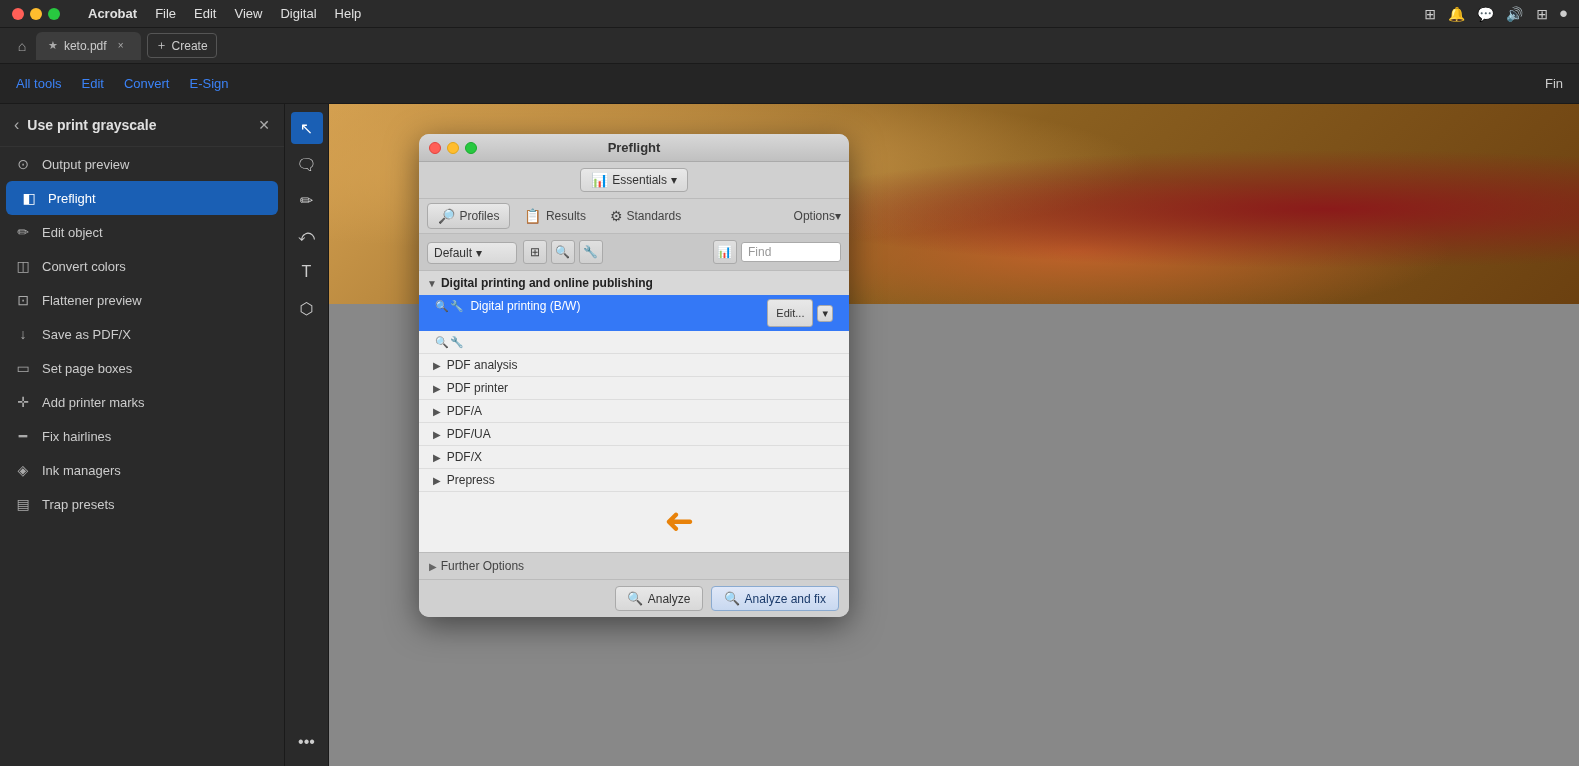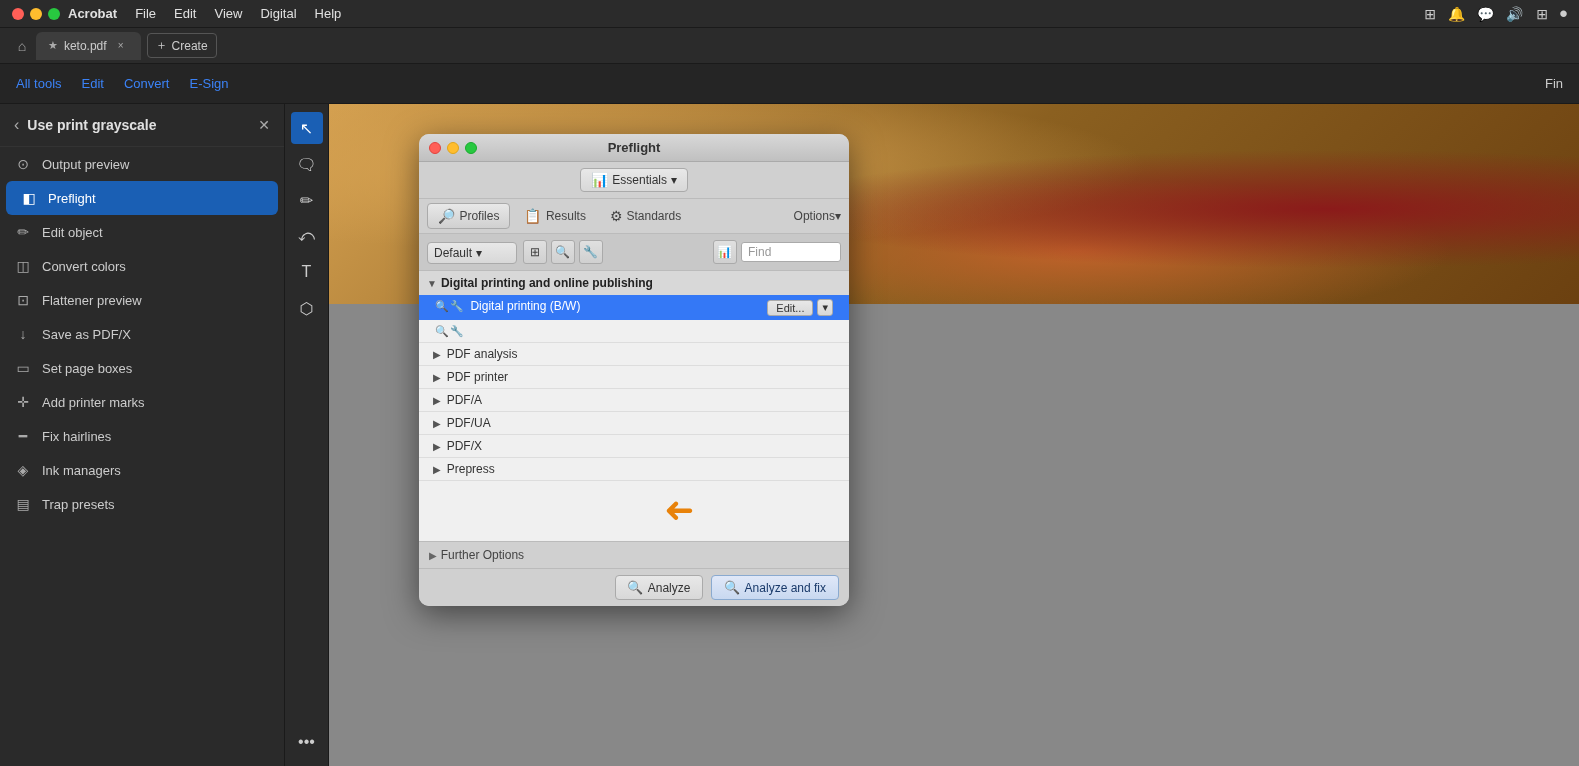--- a/index.html
+++ b/index.html
@@ -33,20 +33,21 @@
       border-radius: 50%;
     }
     .tl-red { background: #ff5f57; }
     .tl-yellow { background: #ffbd2e; }
     .tl-green { background: #28c840; }
 
     .menu-bar {
       display: flex;
       gap: 18px;
       align-items: center;
+      margin-left: 20px;
       font-size: 13px;
       color: #e0e0e0;
     }
     .menu-item {
       cursor: default;
     }
     .menu-item.active { font-weight: 600; }
 
     .system-icons {
       margin-left: auto;
@@ -452,21 +453,21 @@
       margin-left: auto;
       display: flex;
       align-items: center;
       gap: 4px;
       flex-shrink: 0;
     }
     .edit-btn {
       background: linear-gradient(to bottom, #e8e8e8, #d8d8d8);
       border: 1px solid #aaa;
       border-radius: 3px;
-      padding: 1px 8px;
+      padding: 7px 8px;
       font-size: 11px;
       color: #333;
       cursor: pointer;
     }
     .edit-arrow {
       background: linear-gradient(to bottom, #e8e8e8, #d8d8d8);
       border: 1px solid #aaa;
       border-radius: 3px;
       padding: 1px 4px;
       font-size: 11px;

